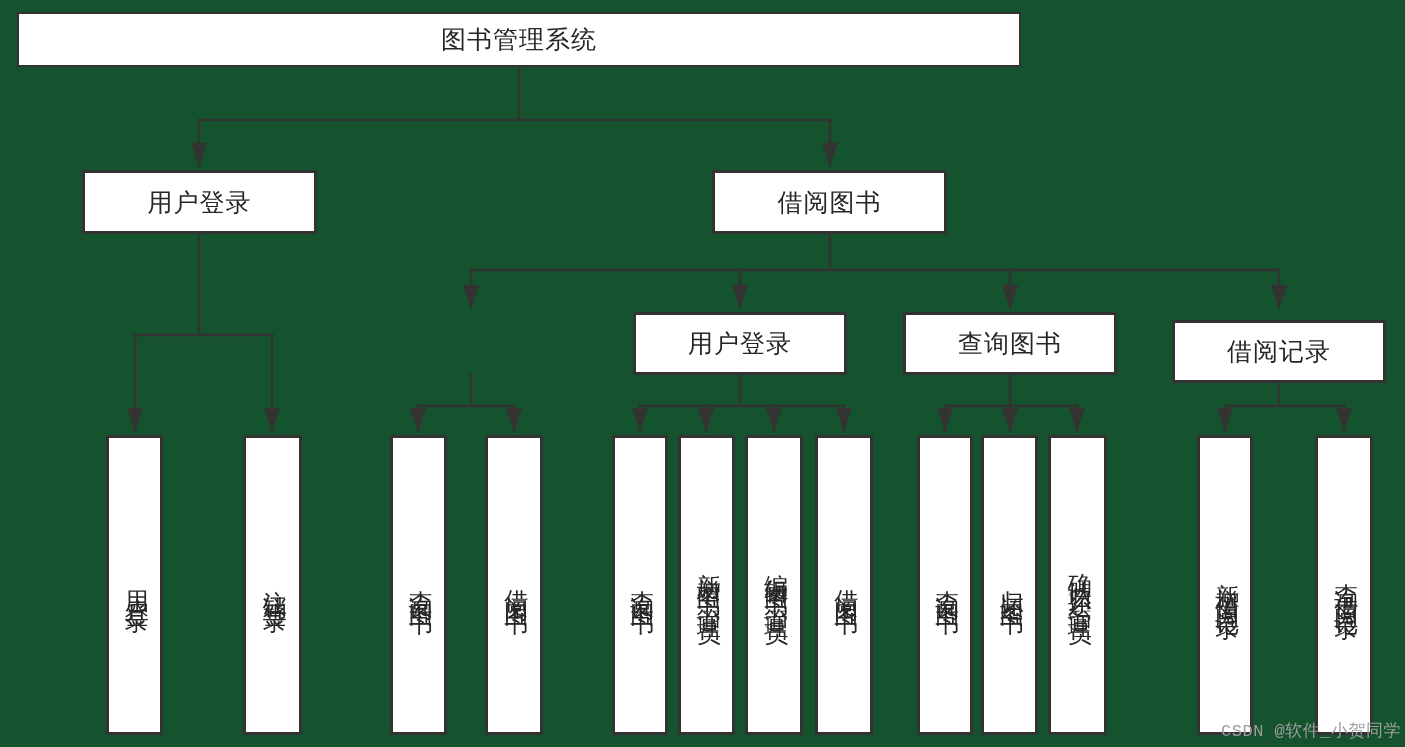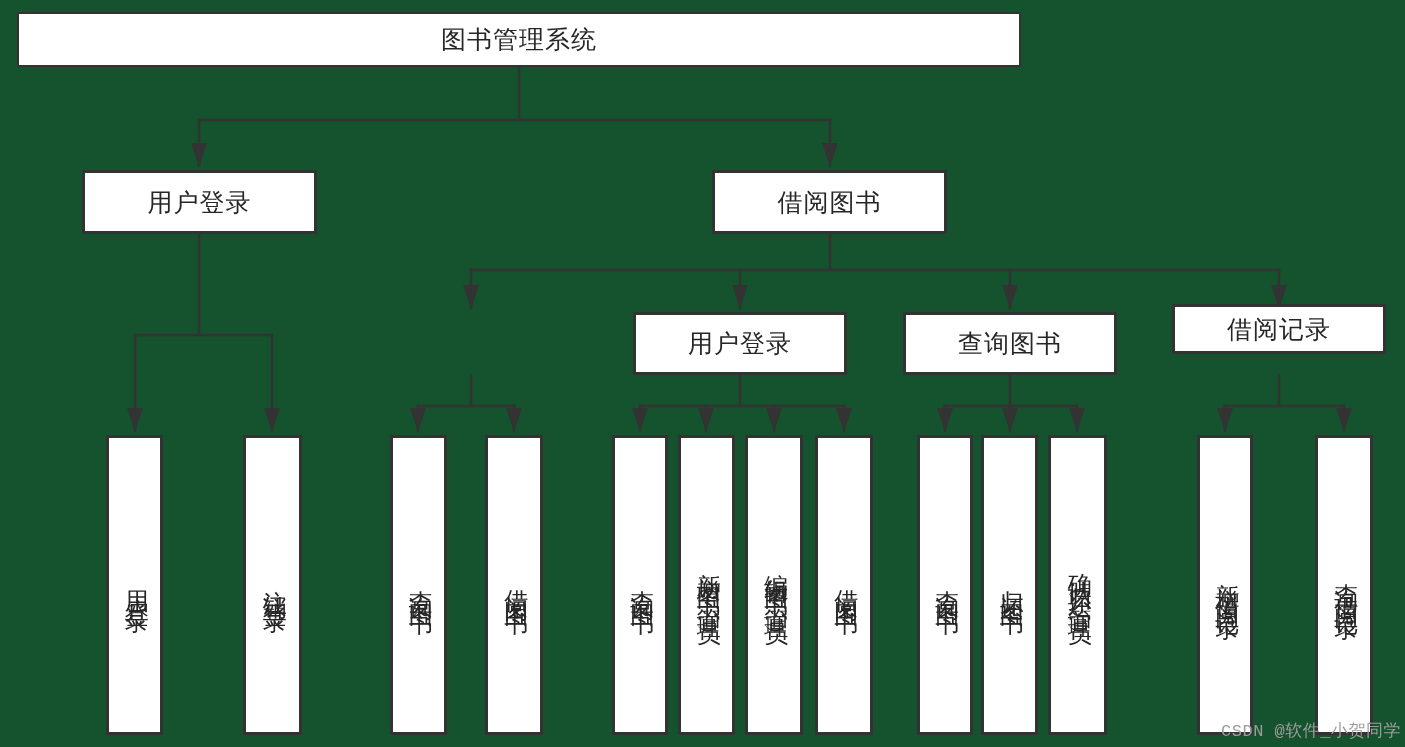--- a/index.html
+++ b/index.html
@@ -123,21 +123,21 @@
   <div class="node h" style="left:712px;top:170px;width:235px;height:64px">
     <span class="label">借阅图书</span>
   </div>
 
   <div class="node h" style="left:633px;top:312px;width:214px;height:63px">
     <span class="label">用户登录</span>
   </div>
   <div class="node h" style="left:903px;top:312px;width:214px;height:63px">
     <span class="label">查询图书</span>
   </div>
-  <div class="node h" style="left:1172px;top:304px;width:214px;height:50px">
+  <div class="node h" style="left:1172px;top:320px;width:214px;height:63px">
     <span class="label">借阅记录</span>
   </div>
 
   <div class="node v" style="left:106px;top:435px;width:57px;height:300px">
     <span class="label">用户登录</span>
   </div>
   <div class="node v" style="left:243px;top:435px;width:59px;height:300px">
     <span class="label">注销登录</span>
   </div>
   <div class="node v" style="left:390px;top:435px;width:57px;height:300px">

